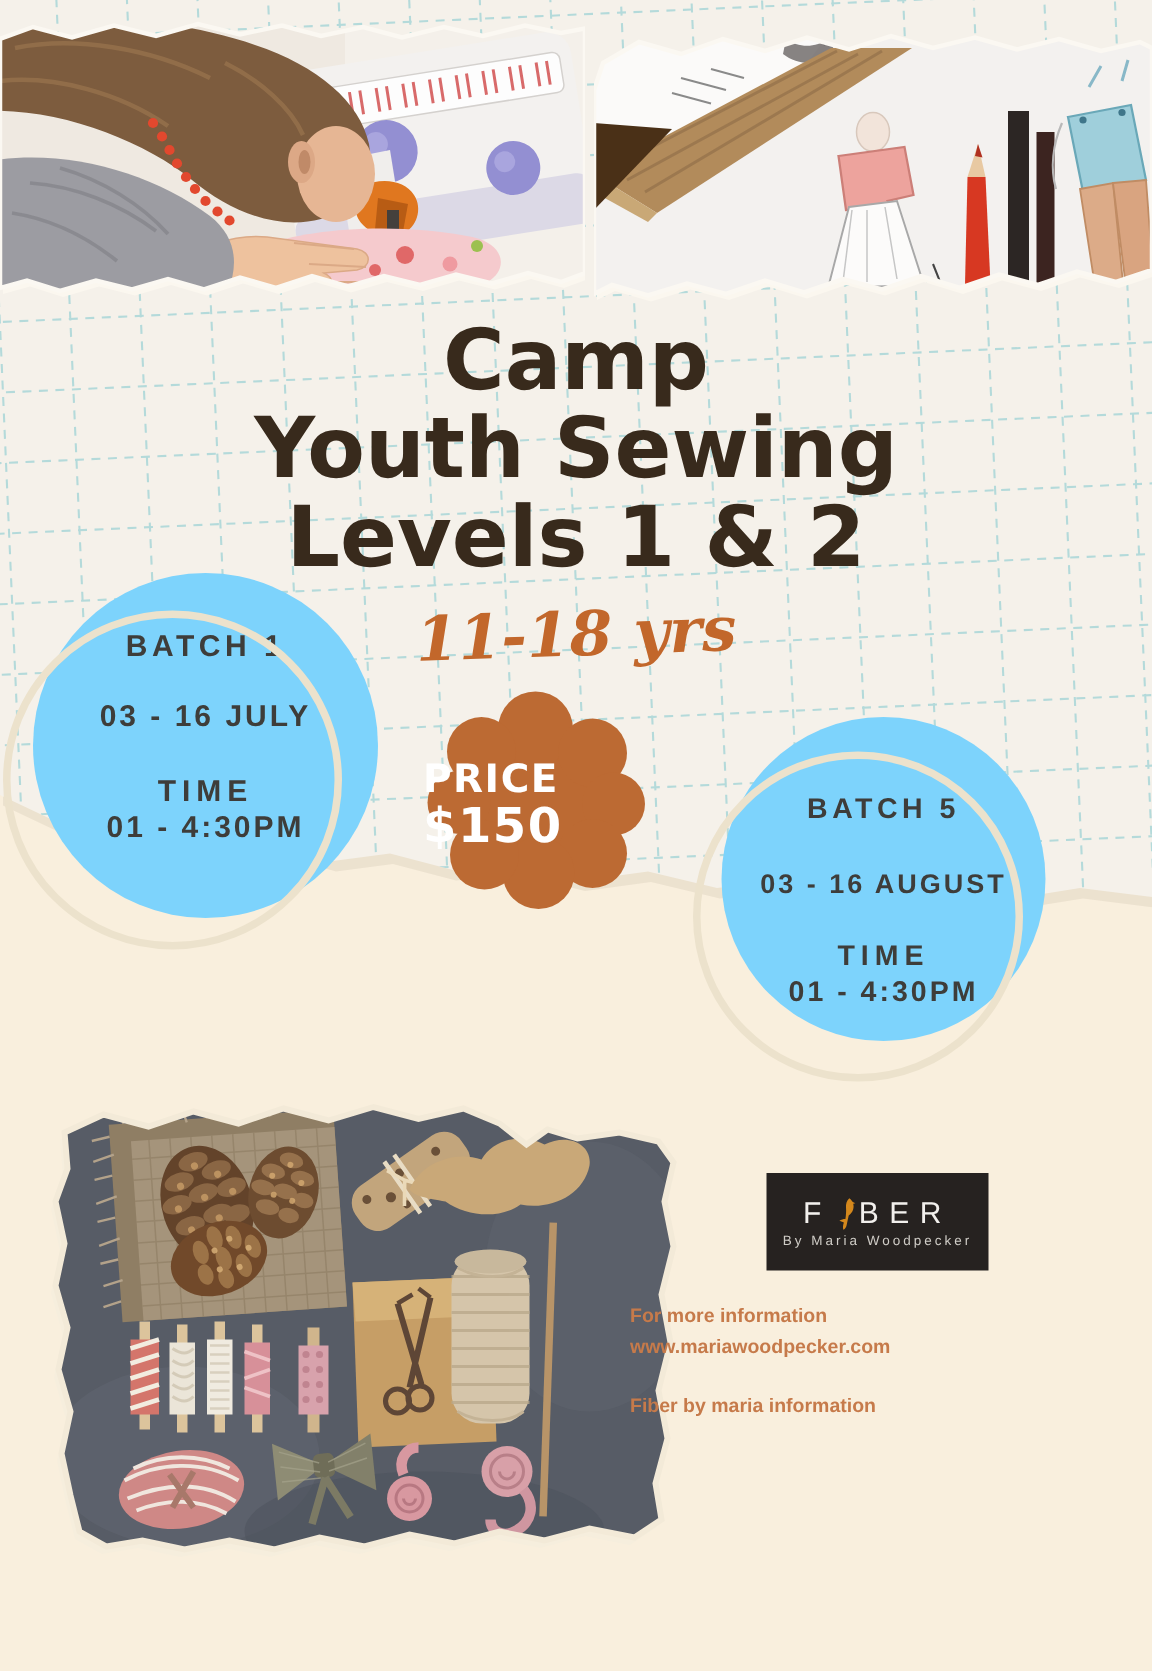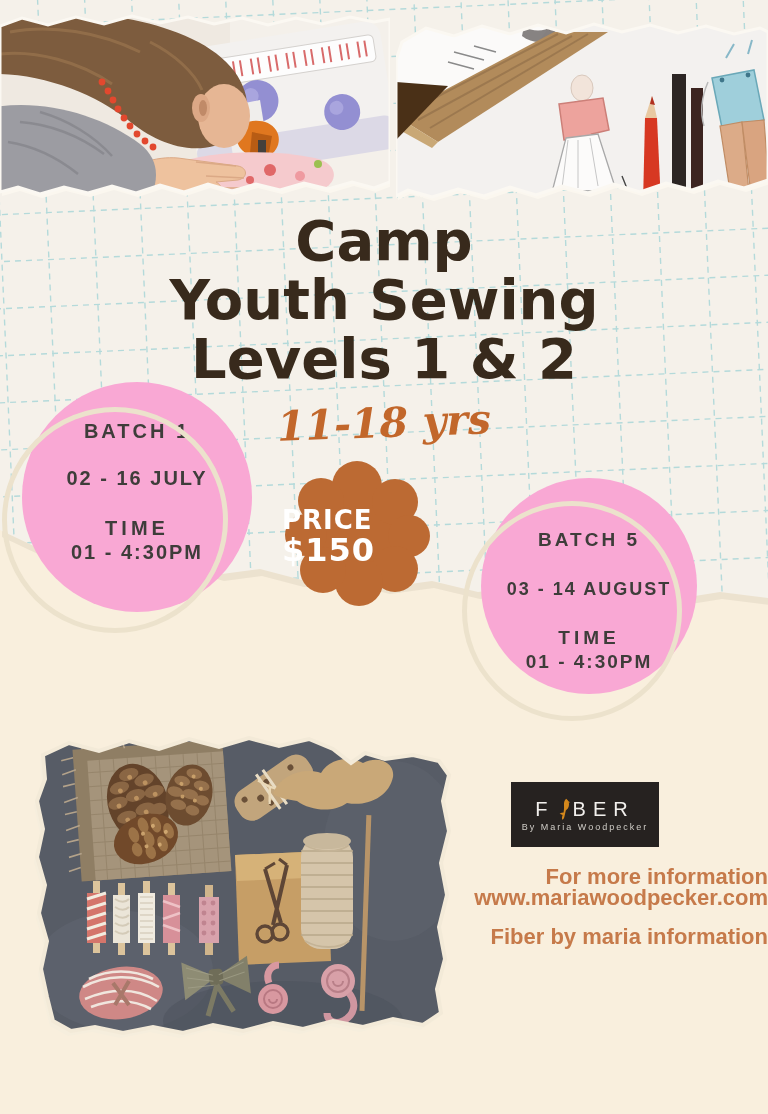--- a/index.html
+++ b/index.html
@@ -19,21 +19,21 @@
   }
   
   .age{
     left:0;top:400px;width:768px;text-align:center;
     color:#c2672b;font-family:"DejaVu Serif",serif;
     font-style:italic;font-weight:bold;font-size:41px;line-height:46px;
     transform:rotate(-2deg);z-index:5;
   }
   
   .circle-fill{
-    border-radius:50%;background:#f9a8d4;z-index:4;
+    border-radius:50%;background:#7dd3fc;z-index:4;
   }
   .circle-ring{
     border-radius:50%;border:5px solid #ece2cc;background:transparent;z-index:5;
     box-sizing:border-box;
   }
   .batch1-fill{left:22px;top:382px;width:230px;height:230px;}
   .batch1-ring{left:2px;top:407px;width:226px;height:226px;}
   .batch2-fill{left:481px;top:478px;width:216px;height:216px;}
   .batch2-ring{left:462px;top:501px;width:220px;height:220px;}
   .batch-text{
@@ -66,22 +66,22 @@
   .logo-brand{
     display:flex;align-items:center;color:#f2f0ed;
     font-size:20px;font-weight:500;letter-spacing:7px;line-height:22px;
   }
   .logo-brand .bird{margin:0 2px 0 3px;display:flex;align-items:center;}
   .logo-byline{
     margin-top:2px;color:#cfccc6;font-size:9px;letter-spacing:2px;font-weight:400;
   }
   
   .contact{
-    left:420px;top:866px;width:348px;text-align:right;
-    color:#c67a4a;font-size:22px;line-height:21px;font-weight:bold;z-index:5;
+    left:420px;top:866px;width:348px;text-align:left;
+    color:#c67a4a;font-size:13px;line-height:21px;font-weight:bold;z-index:5;
   }
   .contact .gap{height:18px;}
   
   .photo{z-index:3;}
 </style>
 </head>
 <body>
 
 <div class="page">
 
@@ -215,21 +215,21 @@
     <div>Camp</div>
     <div>Youth Sewing</div>
     <div>Levels 1 &amp; 2</div>
   </div>
 
   <div class="abs age">11-18 yrs</div>
 
   <div class="abs circle-ring batch1-ring"></div>
   <div class="abs circle-fill batch1-fill">
     <div class="batch-text bname">BATCH 1</div>
-    <div class="batch-text bdates">02 - 16 JULY</div>
+    <div class="batch-text bdates">03 - 16 JULY</div>
     <div class="batch-text btlabel">TIME</div>
     <div class="batch-text btime">01 - 4:30PM</div>
   </div>
 
   <div class="abs price-wrap">
     <svg width="150" height="150" viewBox="0 0 150 150">
       <g fill="#bc6a33">
         <circle cx="75" cy="72" r="44"></circle>
         <circle cx="75" cy="28" r="25"></circle>
         <circle cx="113" cy="44" r="23"></circle>
@@ -243,21 +243,21 @@
     </svg>
     <div class="price-text">
       <div class="pl">PRICE</div>
       <div class="pv">$150</div>
     </div>
   </div>
 
   <div class="abs circle-ring batch2-ring"></div>
   <div class="abs circle-fill batch2-fill">
     <div class="batch-text bname">BATCH 5</div>
-    <div class="batch-text bdates">03 - 14 AUGUST</div>
+    <div class="batch-text bdates">03 - 16 AUGUST</div>
     <div class="batch-text btlabel">TIME</div>
     <div class="batch-text btime">01 - 4:30PM</div>
   </div>
 
   <svg class="abs photo" style="left:33px;top:731px;" width="424" height="312" viewBox="0 0 424 312">
     <defs>
       <clipPath id="phC">
         <path d="M10 24 36 12 66 20 96 10 126 18 156 8 186 16 216 7 246 15 276 8 300 18 318 32 332 22 352 28 380 24 406 30 416 44 410 70 416 100 408 132 414 164 406 196 412 228 404 258 408 282 390 294 360 288 330 296 300 290 270 298 240 292 210 300 180 294 150 302 120 296 90 302 62 296 38 300 20 290 14 266 8 238 14 210 6 182 12 154 4 126 10 98 4 70 12 48Z"></path>
       </clipPath>
     </defs>

